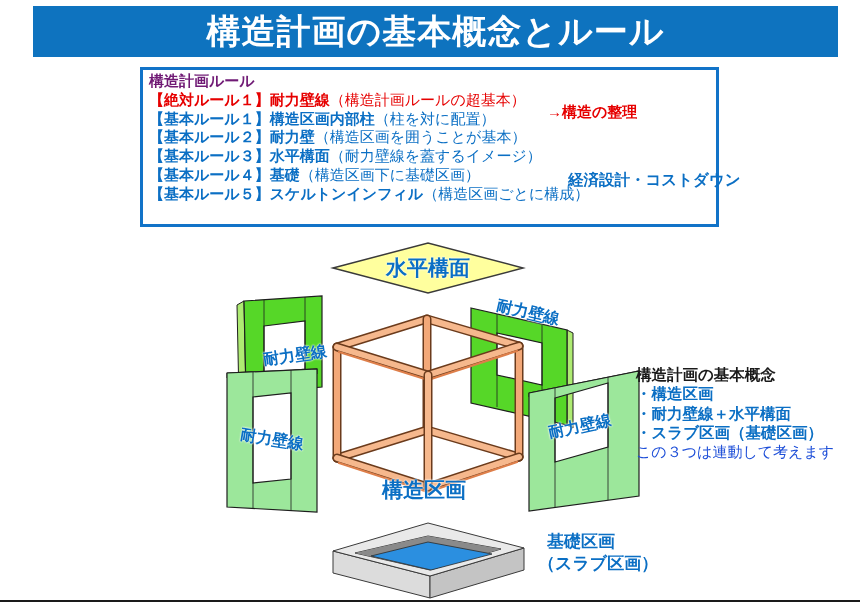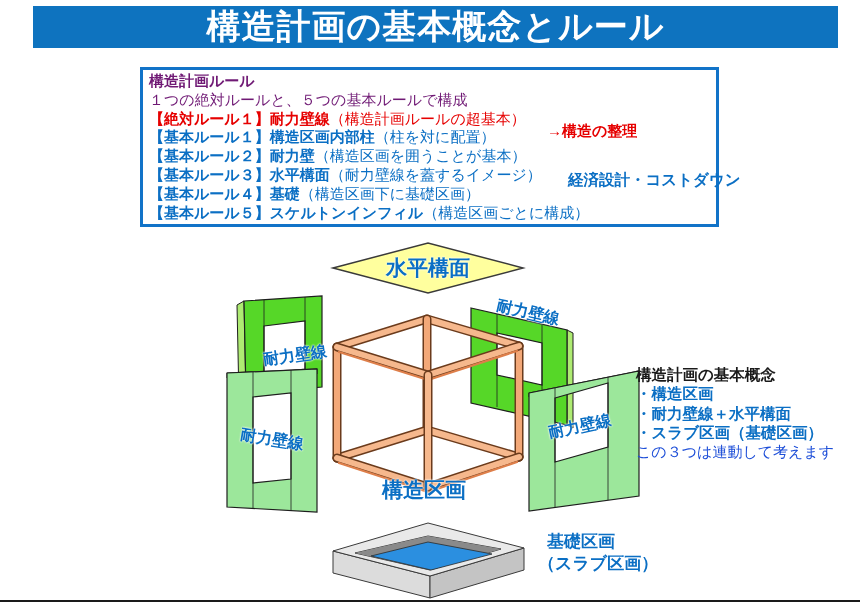--- a/index.html
+++ b/index.html
@@ -2,21 +2,21 @@
 <html><head>
 <meta charset="utf-8">
 <style>
   html,body{margin:0;padding:0;background:#fff;}
   .slide{
     position:relative;width:860px;height:608px;background:#ffffff;overflow:hidden;
     font-family:"Liberation Sans","DejaVu Sans",sans-serif;
   }
   
   .title-bar{
-    position:absolute;left:33px;top:6px;width:805px;height:42px;
+    position:absolute;left:33px;top:6px;width:805px;height:51px;
     background:#0E73BF;color:#ffffff;display:flex;align-items:center;justify-content:center;
   }
   .title-bar span{font-size:34px;font-weight:bold;letter-spacing:1px;}
   
   .rules-box{
     position:absolute;left:140px;top:67px;width:579px;height:160px;
     border:3px solid #1173C8;box-sizing:border-box;background:#ffffff;
     padding:2px 0 0 6px;font-size:15px;line-height:18.8px;white-space:nowrap;
   }
   .rules-box .blk{color:#701a75;}
@@ -127,21 +127,20 @@
       <polygon points="428,536 501,549 430,570 355,553" fill="#8A8A8A" stroke="none"></polygon>
 
       <polygon points="428,542 492,554 431,570 371,556" fill="#2B8FE0" stroke="#2a2a2a" stroke-width="0.8"></polygon>
     </g>
 
     <path d="M538,137 Q552,137 552,149 L552,170 Q552,179 564,179 Q552,179 552,189 L552,212 Q552,224 538,224" fill="none" stroke="#1070C8" stroke-width="2.5" stroke-linecap="round"></path>
   </svg>
 
   <div class="rules-box">
     <div class="blk rule-row"><b>構造計画ルール</b></div>
-    <div class="blk rule-row"><span>１つの絶対ルールと、５つの基本ルールで構成</span></div>
     <div class="red rule-row">
       <b>【絶対ルール１】耐力壁線</b><span>（構造計画ルールの超基本）</span>
       <span class="arrow-note">→構造の整理</span>
     </div>
     <div class="blu rule-row">
       <b>【基本ルール１】構造区画内部柱</b><span>（柱を対に配置）</span>
     </div>
     <div class="blu rule-row">
       <b>【基本ルール２】耐力壁</b><span>（構造区画を囲うことが基本）</span>
     </div>

